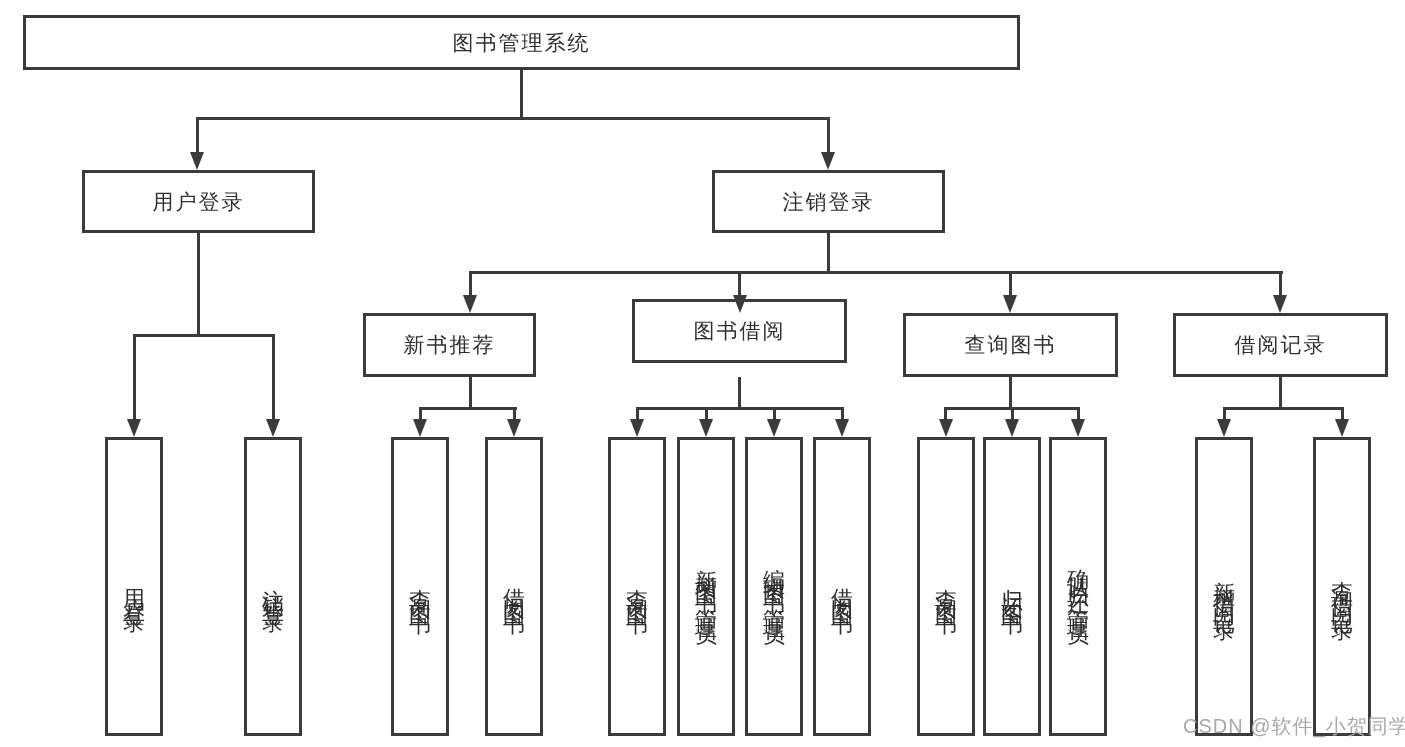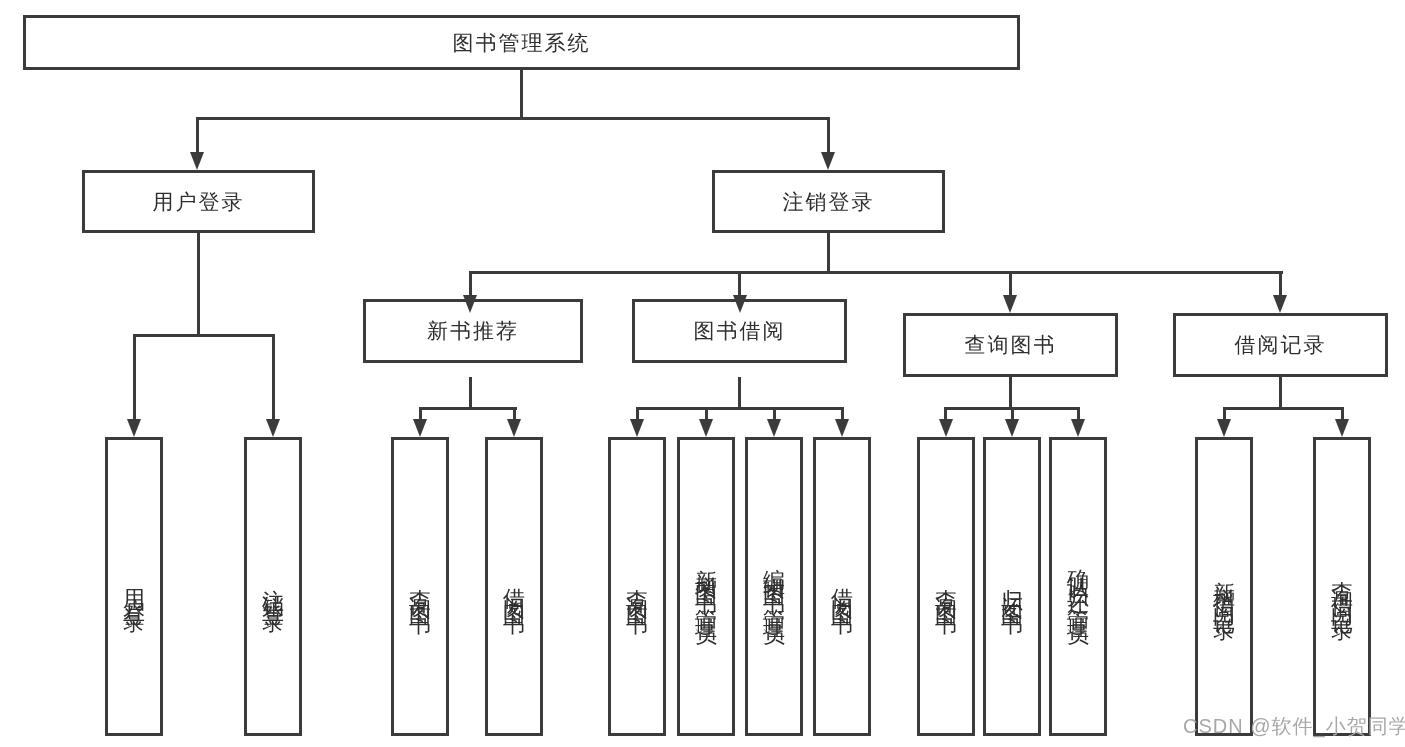--- a/index.html
+++ b/index.html
@@ -37,21 +37,21 @@
     <span class="hlabel">图书管理系统</span>
   </div>
 
   <div class="box" style="left:82px;top:170px;width:233px;height:63px">
     <span class="hlabel">用户登录</span>
   </div>
   <div class="box" style="left:712px;top:170px;width:233px;height:63px">
     <span class="hlabel">注销登录</span>
   </div>
 
-  <div class="box" style="left:363px;top:299px;width:220px;height:64px">
+  <div class="box" style="left:363px;top:313px;width:173px;height:64px">
     <span class="hlabel">新书推荐</span>
   </div>
   <div class="box" style="left:632px;top:299px;width:215px;height:64px">
     <span class="hlabel">图书借阅</span>
   </div>
   <div class="box" style="left:903px;top:313px;width:215px;height:64px">
     <span class="hlabel">查询图书</span>
   </div>
   <div class="box" style="left:1173px;top:313px;width:215px;height:64px">
     <span class="hlabel">借阅记录</span>

